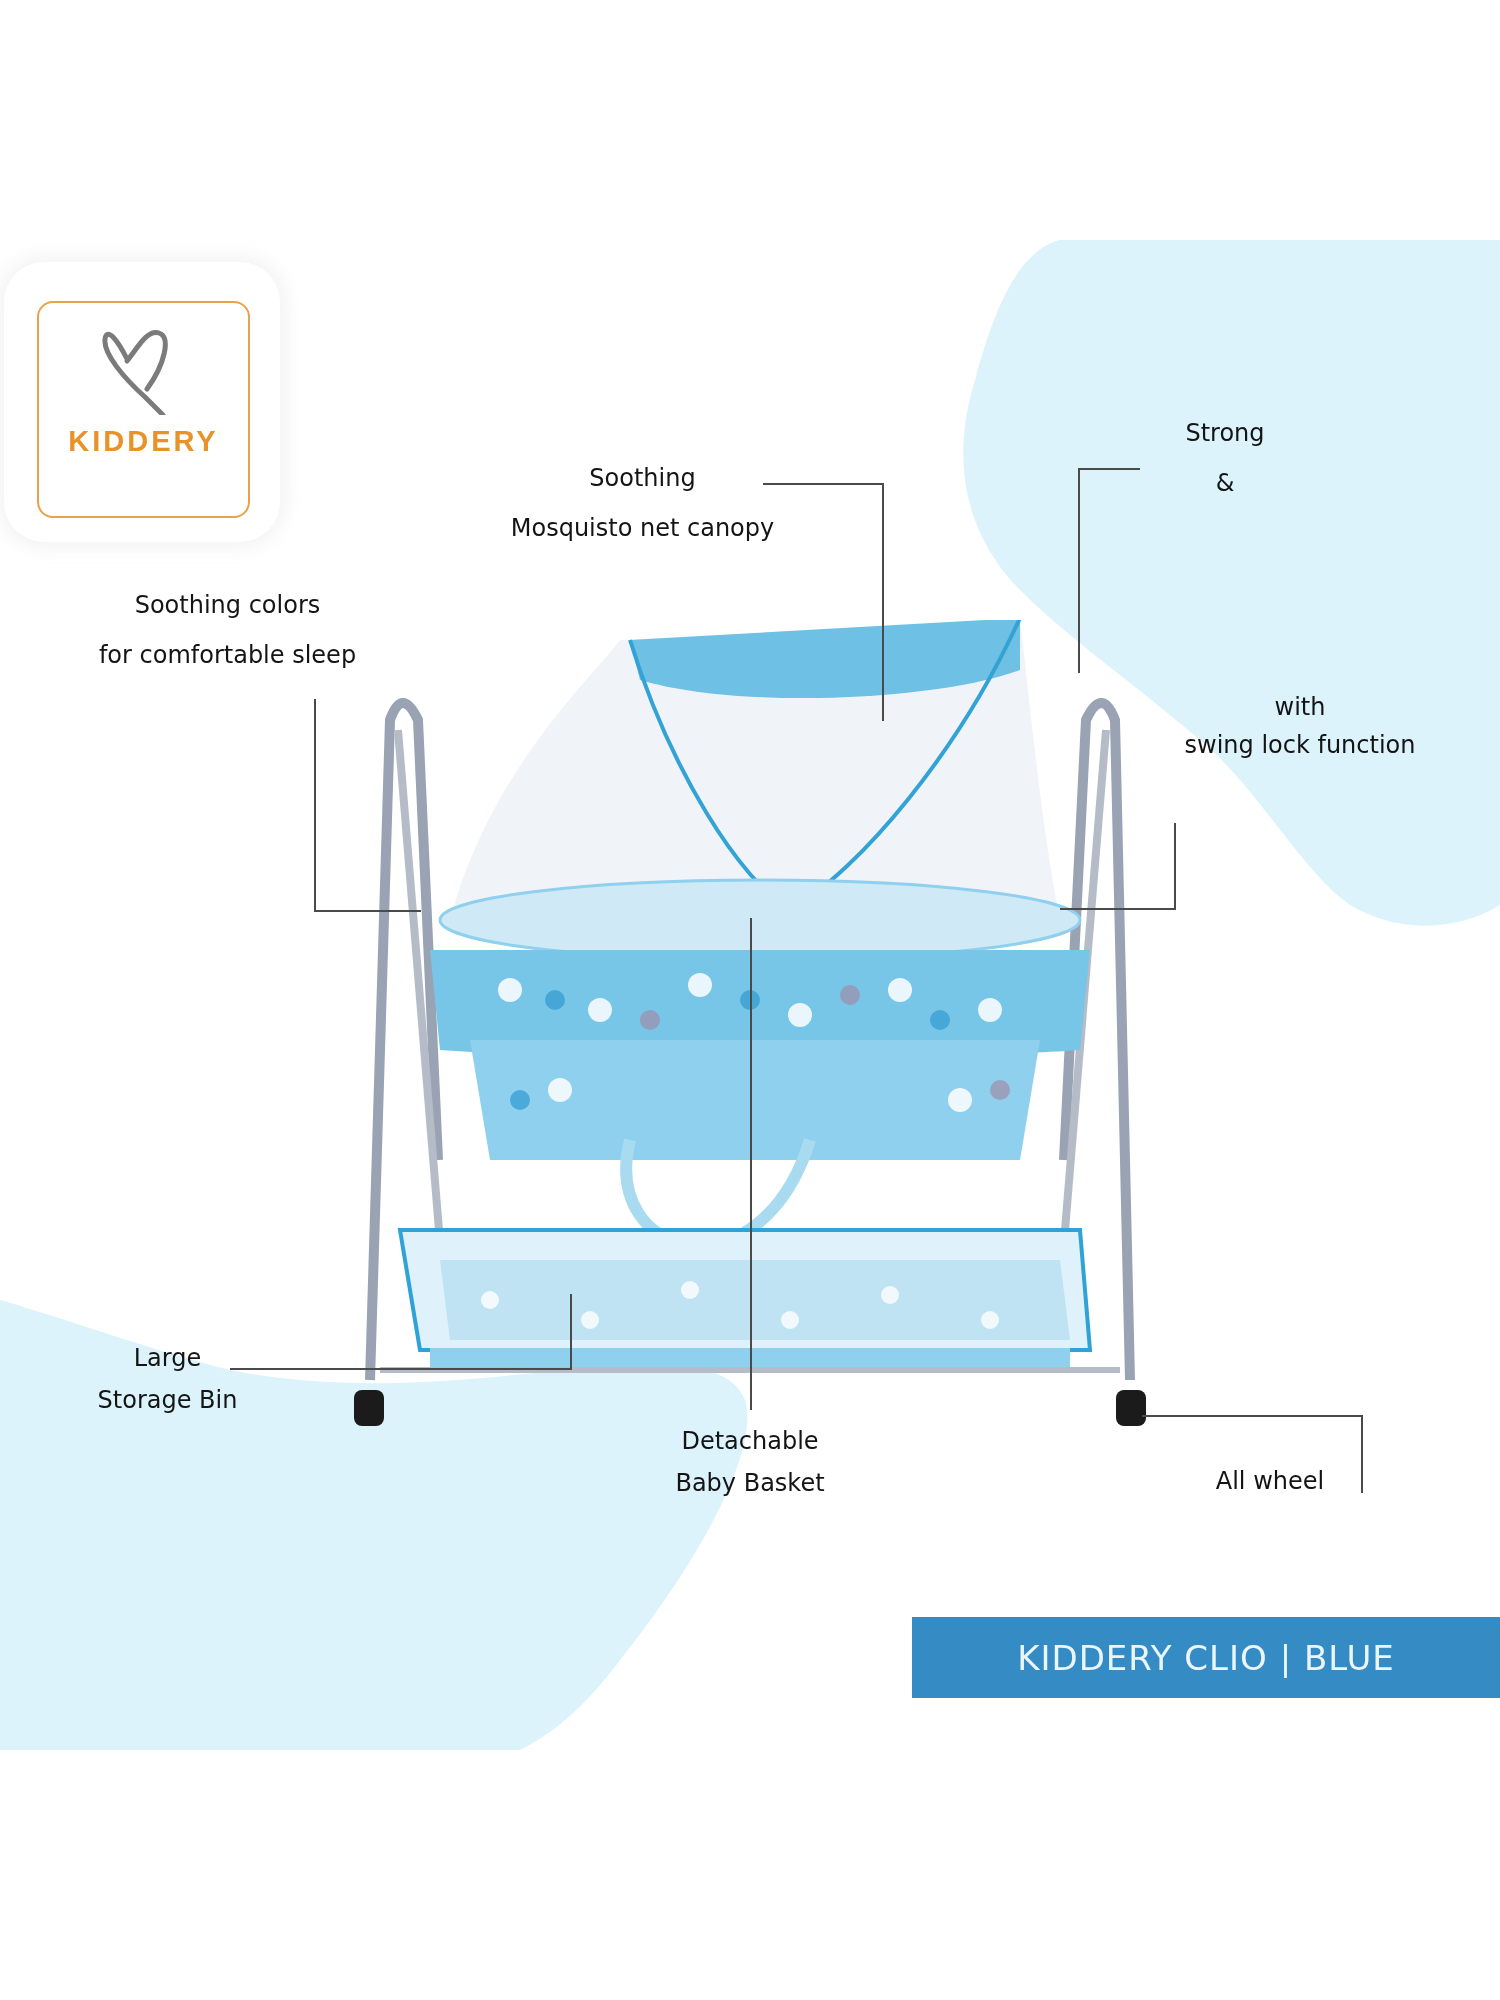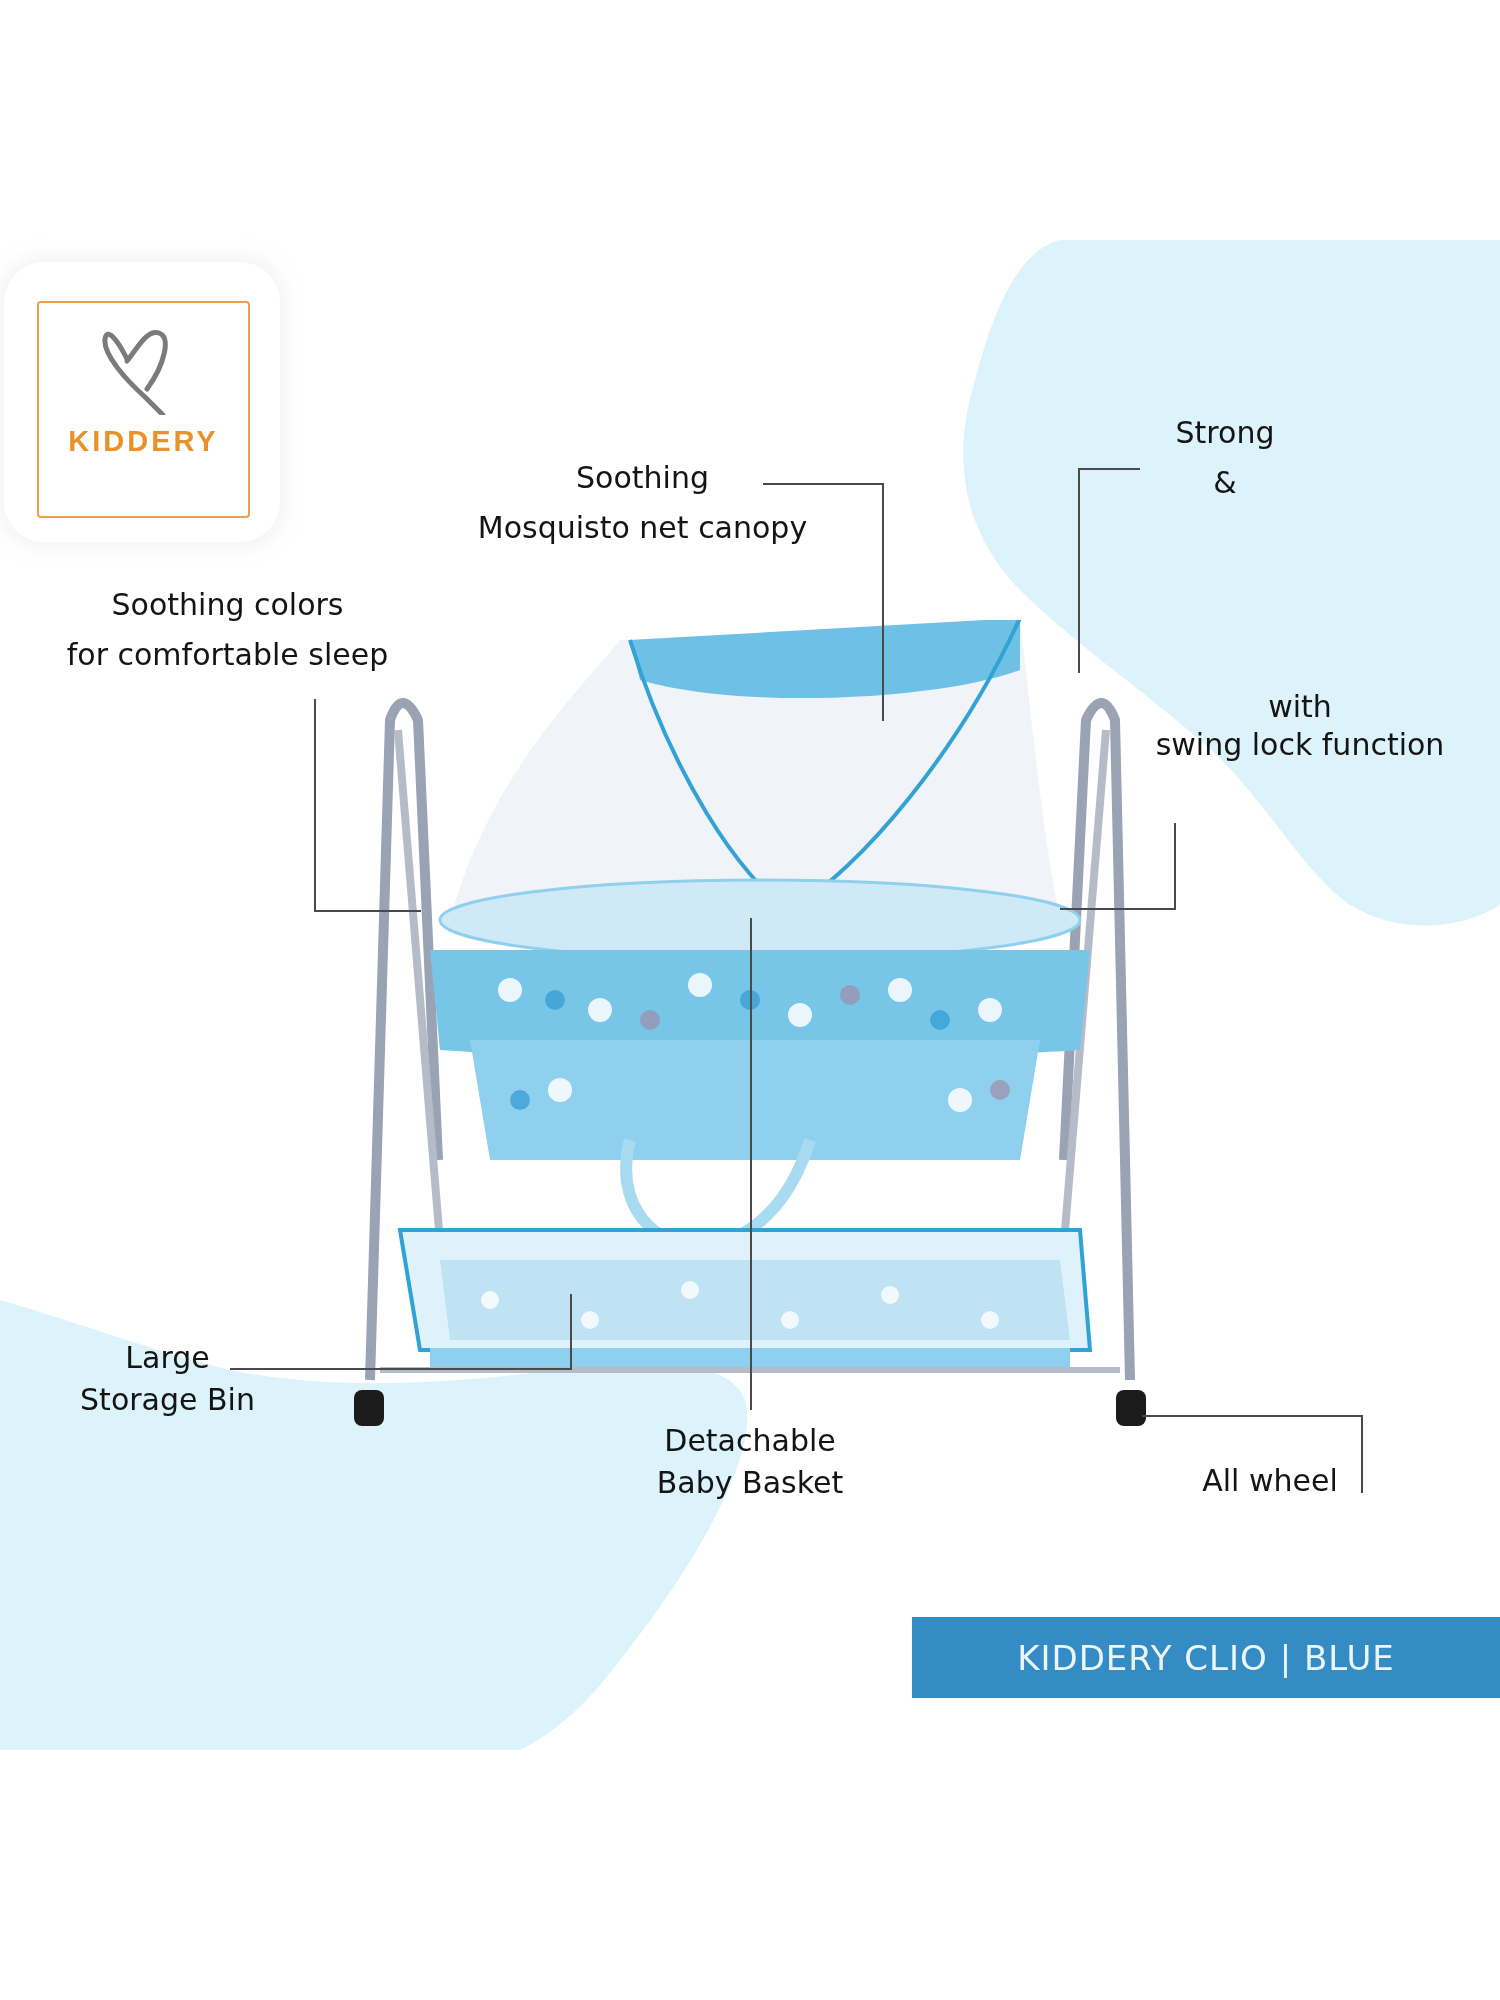--- a/index.html
+++ b/index.html
@@ -1,22 +1,22 @@
 <!DOCTYPE html>
 <html><head>
 <meta charset="utf-8">
 <style>
   html,body{margin:0;padding:0;background:#ffffff;}
   body{width:1500px;height:2000px;position:relative;overflow:hidden;font-family:"DejaVu Sans","Liberation Sans",sans-serif;color:#111;}
   .bg-svg{position:absolute;left:0;top:0;width:1500px;height:2000px;}
   .logo-shadow{position:absolute;left:4px;top:262px;width:276px;height:280px;border-radius:40px;background:#ffffff;box-shadow:0 0 18px 6px rgba(220,220,220,0.35);}
-  .logo-box{position:absolute;left:37px;top:301px;width:209px;height:213px;border:2px solid #e9a24a;border-radius:4px;background:#fff;}
+  .logo-box{position:absolute;left:37px;top:301px;width:209px;height:213px;border:2px solid #e9a24a;border-radius:16px;background:#fff;}
   .logo-text{position:absolute;left:0;width:209px;top:122px;text-align:center;font-family:"Liberation Sans",sans-serif;font-size:29px;letter-spacing:3px;color:#e8922a;font-weight:bold;}
   .logo-heart{position:absolute;left:58px;top:16px;width:92px;height:96px;}
-  .label{position:absolute;font-size:30px;line-height:40px;text-align:center;color:#141414;white-space:nowrap;font-family:"DejaVu Sans",sans-serif;}
+  .label{position:absolute;font-size:24px;line-height:40px;text-align:center;color:#141414;white-space:nowrap;font-family:"DejaVu Sans",sans-serif;}
   .leader{position:absolute;background:#4a4a4a;}
   .banner{position:absolute;left:912px;top:1617px;width:588px;height:81px;background:#358bc4;color:#eaf6fb;display:flex;align-items:center;justify-content:center;font-size:34px;letter-spacing:1px;font-family:"DejaVu Sans",sans-serif;}
   .product{position:absolute;left:340px;top:620px;width:820px;height:810px;}
 </style>
 </head>
 <body>
 
 <svg class="bg-svg" viewBox="0 0 1500 2000" xmlns="http://www.w3.org/2000/svg">
   <path d="M1060 240 L1500 240 L1500 905 C1460 930 1400 935 1350 905 C1300 870 1260 790 1200 740 C1130 680 1070 640 1020 590 C965 535 950 460 975 380 C995 305 1020 250 1060 240 Z" fill="#dcf3fb"></path>
   <path d="M0 1300 C70 1320 150 1350 230 1370 C330 1390 430 1385 560 1370 C660 1360 730 1360 745 1400 C760 1450 700 1560 620 1660 C590 1700 560 1730 520 1750 L0 1750 Z" fill="#dcf3fb"></path>

